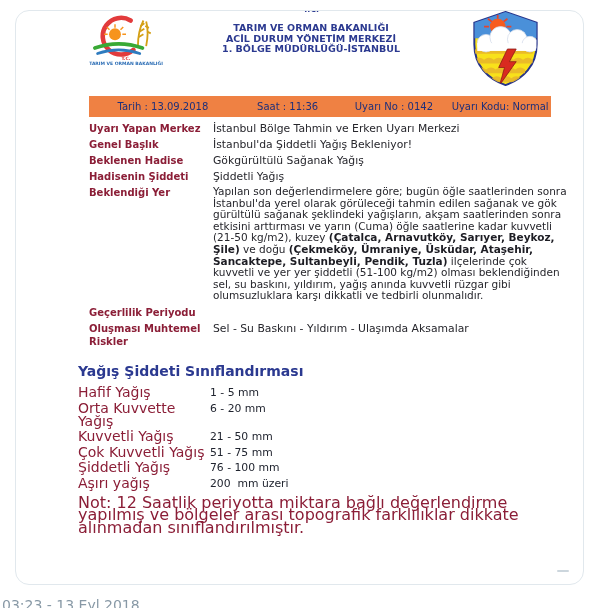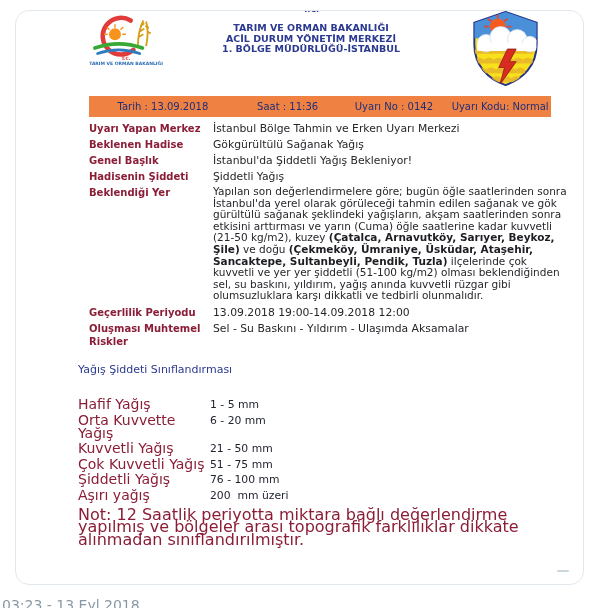--- a/index.html
+++ b/index.html
@@ -52,21 +52,21 @@
     flex:1;font-size:10.8px;color:#26262c;line-height:13px;white-space:pre-wrap;
   }
   .frow .para{
     flex:1;font-size:10.5px;color:#26262c;line-height:11.6px;
   }
   .frow .para b{color:#1d1d24;}
   .frow.para-row{margin-top:3px;margin-bottom:4px;}
   
   .classification{position:absolute;left:62px;top:352px;width:486px;}
   .classification .sec-title{
-    font-size:11px;font-weight:normal;color:#2b3990;margin-bottom:22px;
+    font-size:14px;font-weight:bold;color:#2b3990;margin-bottom:7px;
   }
   .crow{display:flex;margin-bottom:2.6px;}
   .crow .lbl{flex:0 0 132px;font-size:14px;color:#8b1e37;line-height:13px;}
   .crow .val{flex:1;font-size:10.8px;color:#20242f;line-height:13px;white-space:pre;}
   .classification .note{
     margin-top:7px;font-size:16px;color:#8b1e37;line-height:12.5px;width:474px;
   }
   
   .artifact-dash{
     position:absolute;left:541px;top:559px;width:12px;height:2px;
@@ -153,38 +153,37 @@
     <div class="cell c3">Uyarı No : 0142</div>
     <div class="cell c4">Uyarı Kodu: Normal</div>
   </div>
 
   <div class="fields">
     <div class="frow">
       <div class="lbl">Uyarı Yapan Merkez</div>
       <div class="val">İstanbul Bölge Tahmin ve Erken Uyarı Merkezi</div>
     </div>
     <div class="frow">
+      <div class="lbl">Genel Başlık</div>
+      <div class="val">İstanbul'da Şiddetli Yağış Bekleniyor!</div>
+    </div>
+    <div class="frow">
       <div class="lbl">Beklenen Hadise</div>
       <div class="val">Gökgürültülü Sağanak Yağış</div>
-    </div>
-    <div class="frow">
-      <div class="lbl">Genel Başlık</div>
-      <div class="val">İstanbul'da Şiddetli Yağış Bekleniyor!</div>
     </div>
     <div class="frow">
       <div class="lbl">Hadisenin Şiddeti</div>
       <div class="val">Şiddetli Yağış</div>
     </div>
     <div class="frow para-row">
       <div class="lbl">Beklendiği Yer</div>
       <div class="para"><span>Yapılan son değerlendirmelere göre; bugün öğle saatlerinden sonra İstanbul'da yerel olarak görüleceği tahmin edilen sağanak ve gök gürültülü sağanak şeklindeki yağışların, akşam saatlerinden sonra etkisini arttırması ve yarın (Cuma) öğle saatlerine kadar kuvvetli (21-50 kg/m2), kuzey </span><b>(Çatalca, Arnavutköy, Sarıyer, Beykoz, Şile)</b><span> ve doğu </span><b>(Çekmeköy, Ümraniye, Üsküdar, Ataşehir, Sancaktepe, Sultanbeyli, Pendik, Tuzla)</b><span> ilçelerinde çok kuvvetli ve yer yer şiddetli (51-100 kg/m2) olması beklendiğinden sel, su baskını, yıldırım, yağış anında kuvvetli rüzgar gibi olumsuzluklara karşı dikkatli ve tedbirli olunmalıdır.</span></div>
     </div>
     <div class="frow">
       <div class="lbl">Geçerlilik Periyodu</div>
-      <div class="val">13.09.2018 19:00-14.09.2018 12:00</div>
     </div>
     <div class="frow">
       <div class="lbl">Oluşması Muhtemel Riskler</div>
       <div class="val">Sel - Su Baskını - Yıldırım - Ulaşımda Aksamalar</div>
     </div>
   </div>
 
   <div class="classification">
     <div class="sec-title">Yağış Şiddeti Sınıflandırması</div>
     <div class="crow">

